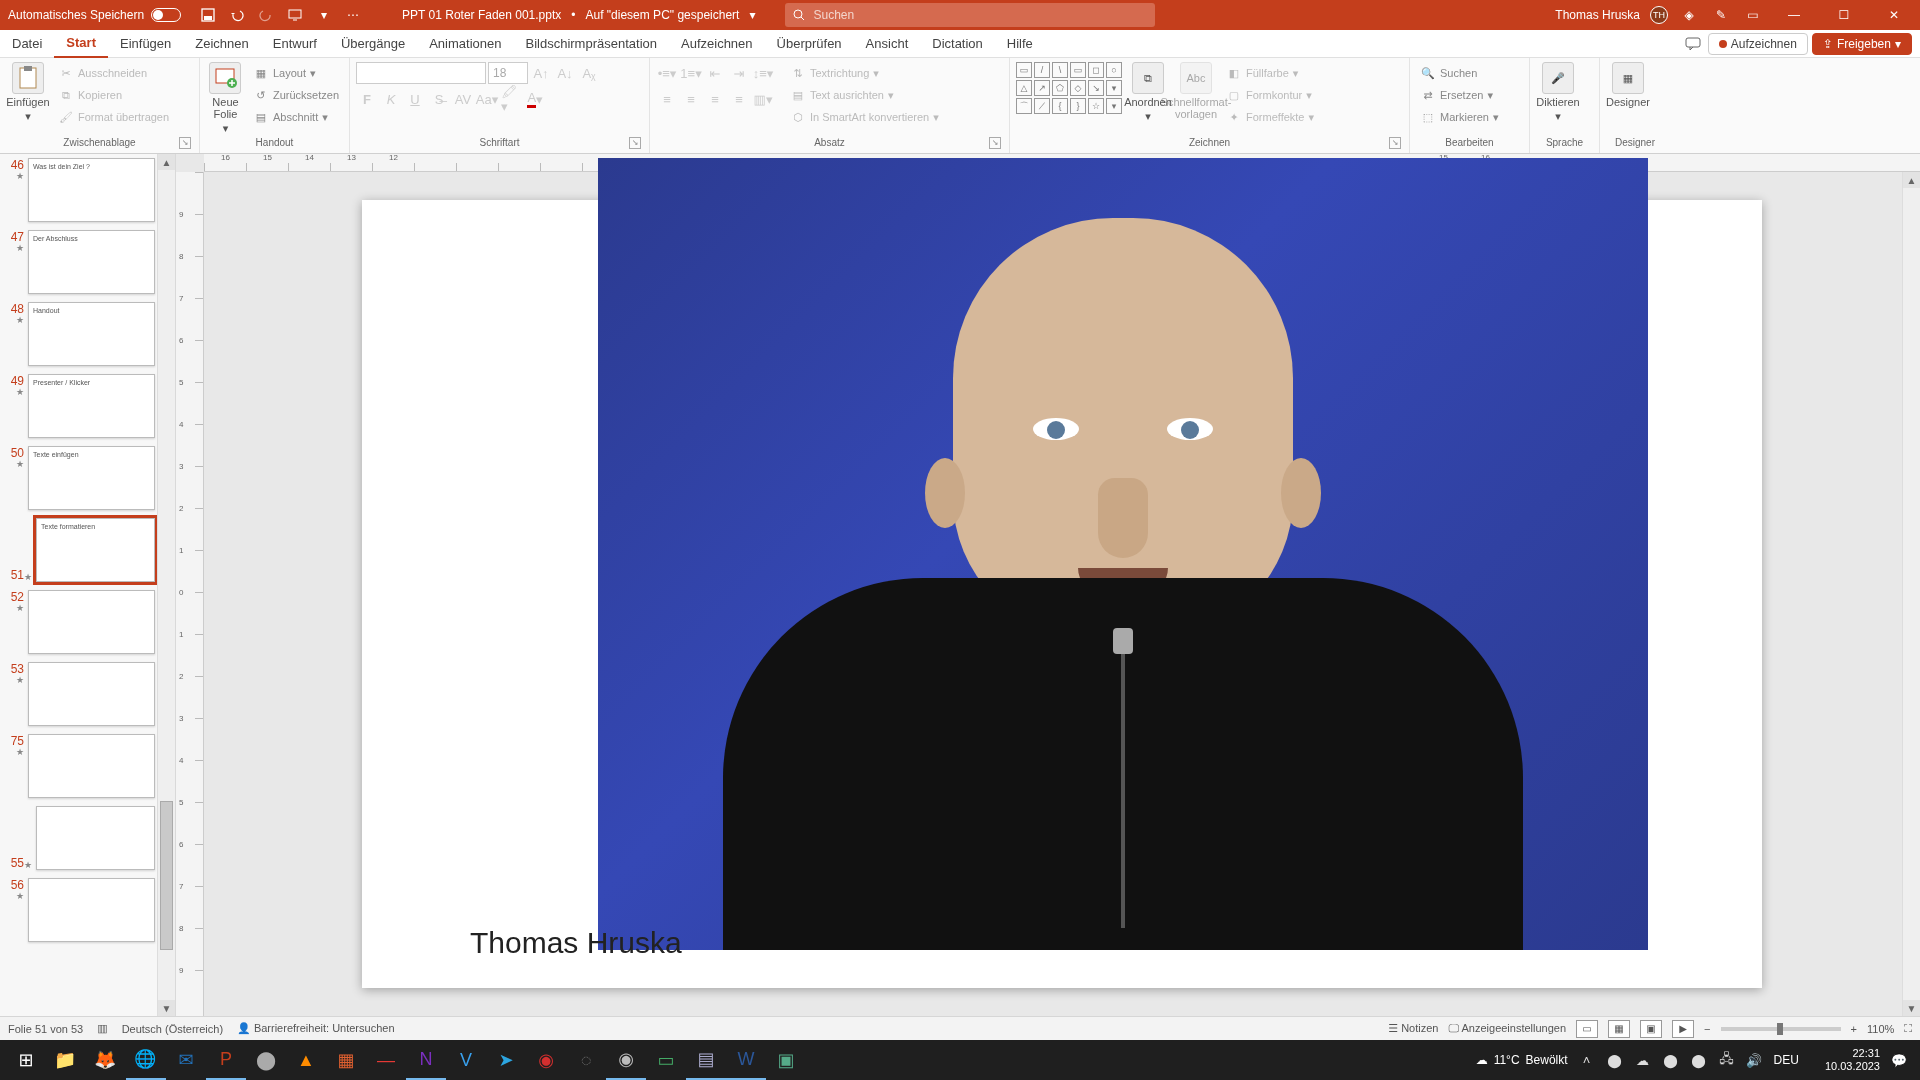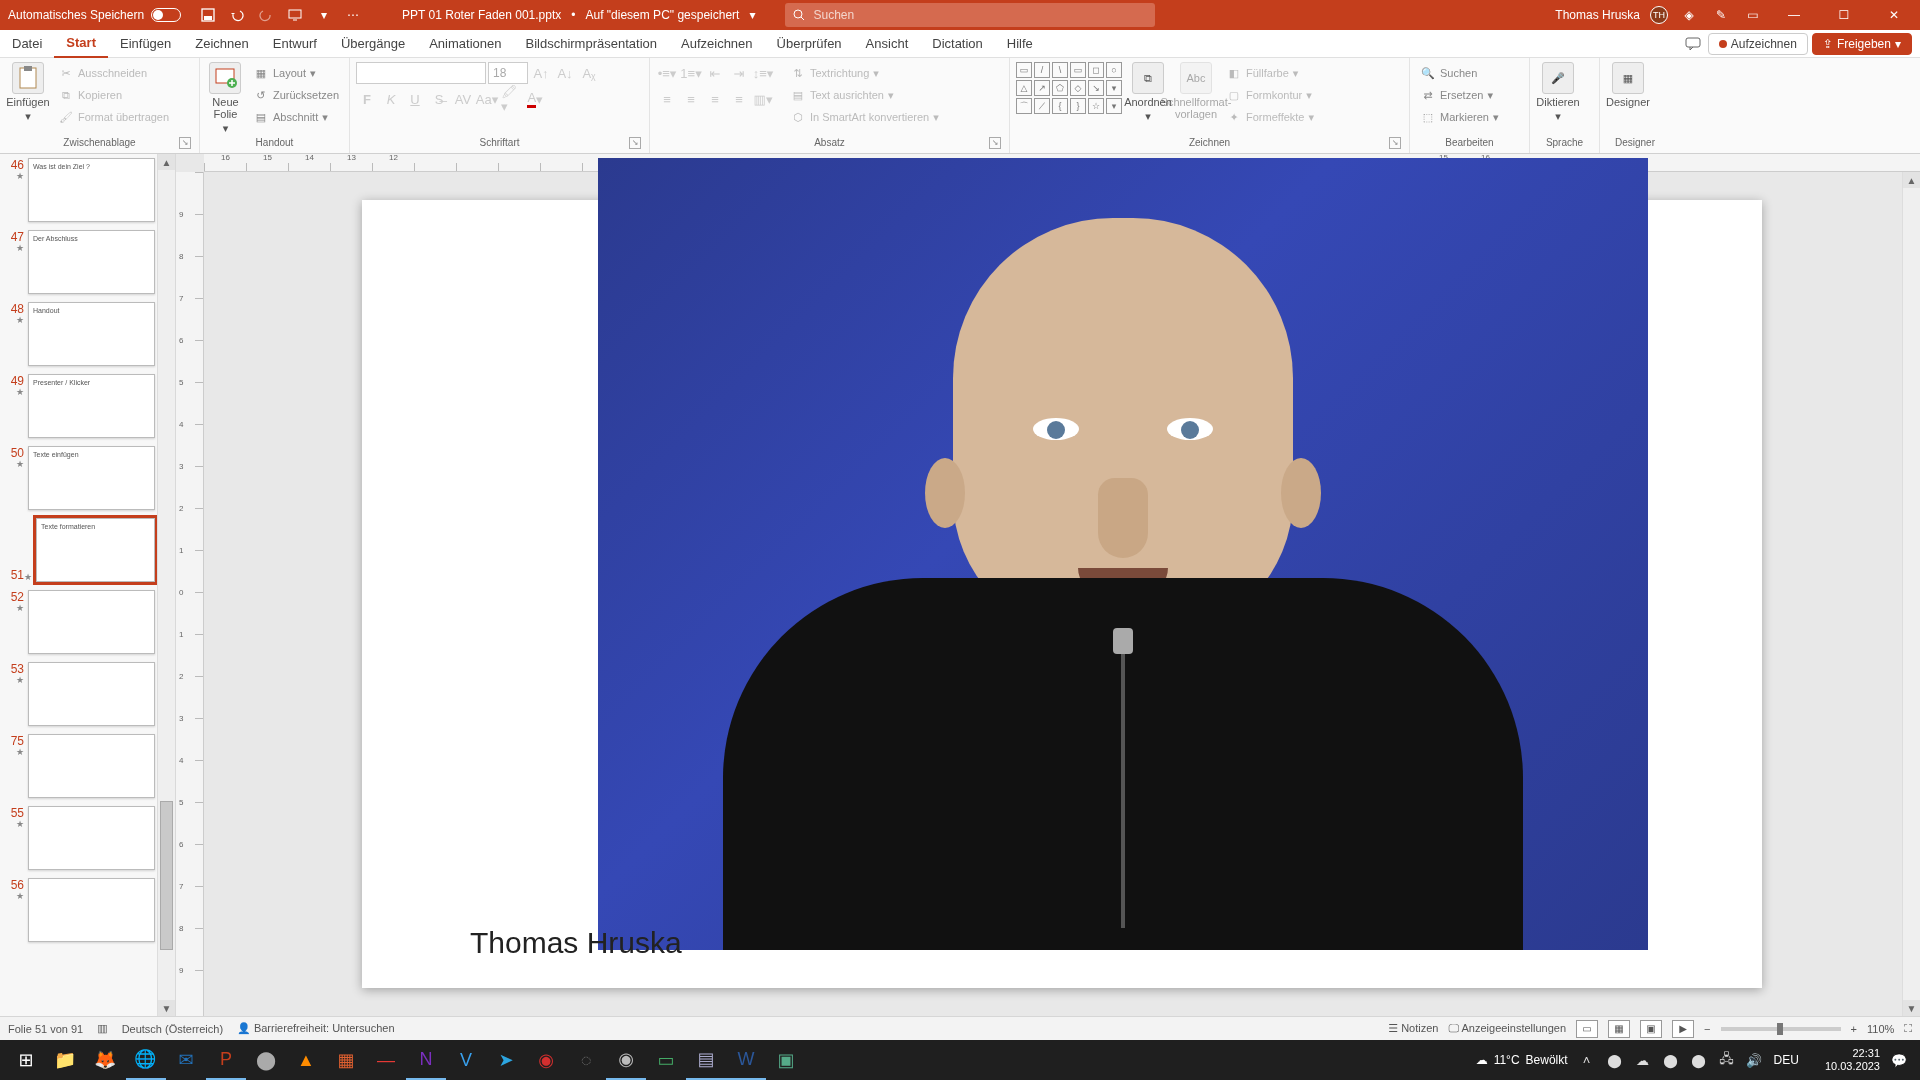--- a/index.html
+++ b/index.html
@@ -444,21 +444,21 @@
           <div class="thumb-prev "></div>
         </div>
         <div class="thumb-item">
           <div style="display:flex;flex-direction:column;align-items:flex-end">
             <span class="thumb-num">75</span>
             <span class="thumb-star">★</span>
           </div>
           <div class="thumb-prev "></div>
         </div>
         <div class="thumb-item">
-          <div style="display:flex;flex-direction:column;align-items:flex-end">
+          <div style="display:flex;flex-direction:row;align-items:flex-end">
             <span class="thumb-num">55</span>
             <span class="thumb-star">★</span>
           </div>
           <div class="thumb-prev "></div>
         </div>
         <div class="thumb-item">
           <div style="display:flex;flex-direction:column;align-items:flex-end">
             <span class="thumb-num">56</span>
             <span class="thumb-star">★</span>
           </div>
@@ -547,21 +547,21 @@
       </div>
     </div>
     <div class="vscroll">
       <div class="arrow">▲</div>
       <div class="arrow bottom">▼</div>
     </div>
   </div>
 </div>
 
 <div class="status">
-  <span>Folie 51 von 91</span>
+  <span>Folie 51 von 53</span>
   <span>▥</span>
   <span>Deutsch (Österreich)</span>
   <span><span>👤</span> <span>Barrierefreiheit: Untersuchen</span></span>
   <div class="right">
     <span>☰ <span>Notizen</span></span>
     <span>🖵 <span>Anzeigeeinstellungen</span></span>
     <span class="viewbtn">▭</span>
     <span class="viewbtn">▦</span>
     <span class="viewbtn">▣</span>
     <span class="viewbtn">▶</span>

